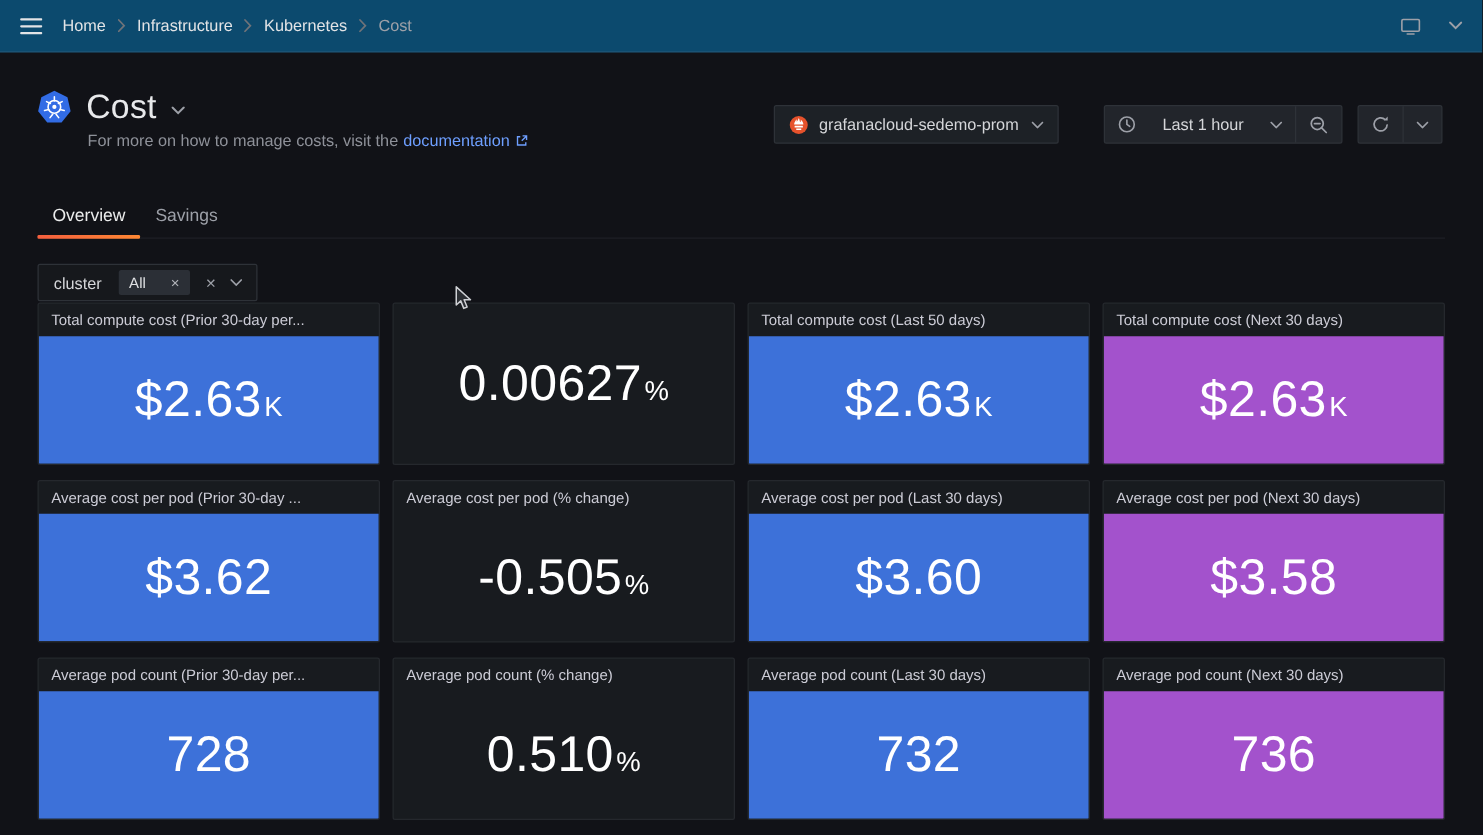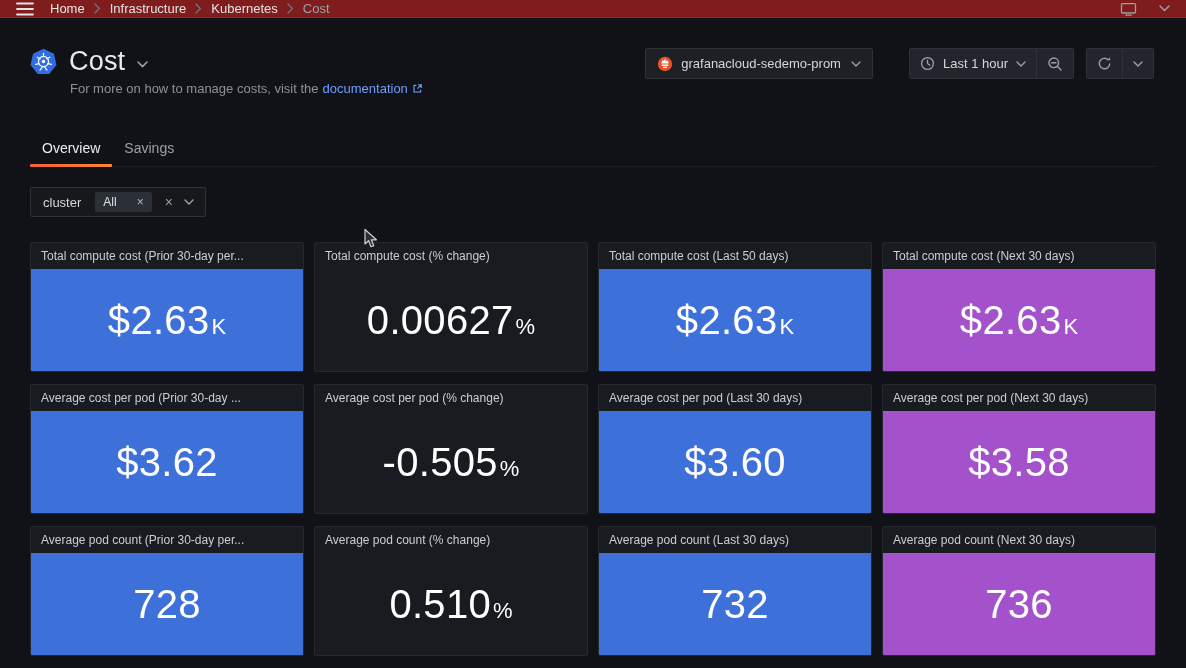--- a/index.html
+++ b/index.html
@@ -6,49 +6,49 @@
   html,body { margin:0; padding:0; }
   body {
     width:1186px; height:668px; position:relative; overflow:hidden;
     background:#111217; color:#d5d6d9;
     font-family:"Liberation Sans", sans-serif;
   }
   svg { display:block; }
 
   
   .topnav {
-    height:18px; background:#7f1d1d; border-bottom:1px solid rgba(204,204,220,.10);
+    height:42px; background:#0c4a6e; border-bottom:1px solid rgba(204,204,220,.10);
     display:flex; align-items:center; padding:0 16px; gap:16px;
   }
   .icon-btn { display:flex; align-items:center; justify-content:center; color:#9da0a8; cursor:pointer; }
   .breadcrumbs { display:flex; align-items:center; gap:9px; font-size:13px; font-weight:500; color:#e3e4e6; }
   .crumb { white-space:nowrap; cursor:pointer; }
   .crumb.last { color:#9da0a8; font-weight:400; cursor:default; }
   .crumb-sep { display:flex; align-items:center; }
   .topnav-right { margin-left:auto; display:flex; align-items:center; gap:22px; }
 
   
   .header { padding:28px 32px 0 30px; display:flex; justify-content:space-between; align-items:flex-start; }
   .title-row { display:flex; align-items:center; gap:12px; }
   .k8s-logo { width:27px; height:27px; }
   h1.page-title { margin:0; font-size:27px; font-weight:500; color:#e8e9eb; letter-spacing:.2px; }
   .title-chevron { color:#9da0a8; margin-top:6px; cursor:pointer; }
   .subtitle { margin:4px 0 0 40px; font-size:13px; color:#8e9199; display:flex; align-items:center; gap:4px; }
   .subtitle a { color:#6e9fff; text-decoration:none; display:inline-flex; align-items:center; gap:4px; cursor:pointer; }
 
-  .controls { display:flex; align-items:center; margin-top:2px; }
+  .controls { display:flex; align-items:center; margin-top:14px; }
   .ds-picker {
     height:31px; display:flex; align-items:center; gap:8px; padding:0 11px;
     background:#1d2126; border:1px solid #2e3238; border-radius:2px;
     font-size:13px; color:#d5d6d9; cursor:pointer;
   }
   .ds-picker .chev { color:#9da0a8; margin-left:2px; }
   .btn-group { display:flex; height:31px; border:1px solid #2e3238; border-radius:2px; background:#22252b; }
   .btn-group .gbtn {
-    display:flex; align-items:center; gap:8px; padding:0 10px;
+    display:flex; align-items:center; gap:21px; padding:0 10px;
     font-size:13px; font-weight:500; color:#d5d6d9; cursor:pointer;
   }
   .btn-group .gbtn + .gbtn { border-left:1px solid #2e3238; }
   .time-group { margin-left:36px; }
   .refresh-group { margin-left:12px; }
   .gbtn .muted { color:#9da0a8; }
 
   
   .tabs {
     margin:38px 30px 0; display:flex; align-items:flex-end;
@@ -271,23 +271,20 @@
         <span class="panel-title">Total compute cost (Prior 30-day per...</span>
       </div>
       <div class="panel-body" style="background: rgb(61, 113, 217);">
         <span class="value-wrap">
           <span class="stat-value">$2.63</span>
           <span class="stat-suffix">K</span>
         </span>
       </div>
     </div>
     <div class="panel">
-      <div class="panel-header">
-        <span class="panel-title">Total compute cost (% change)</span>
-      </div>
       <div class="panel-body">
         <span class="value-wrap">
           <span class="stat-value">0.00627</span>
           <span class="stat-suffix">%</span>
         </span>
       </div>
     </div>
     <div class="panel">
       <div class="panel-header">
         <span class="panel-title">Total compute cost (Last 50 days)</span>

